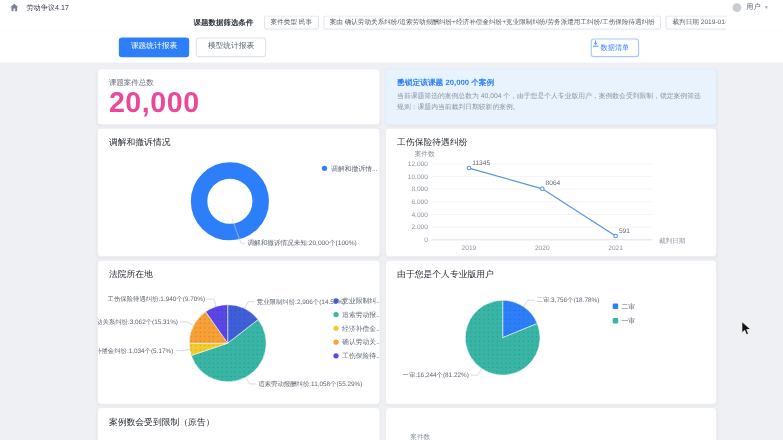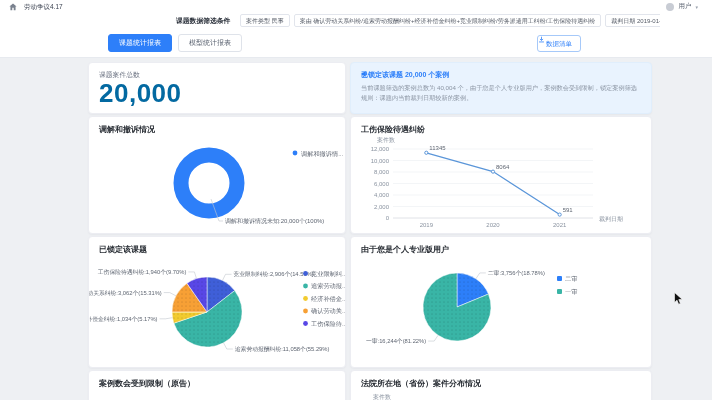--- a/index.html
+++ b/index.html
@@ -19,23 +19,23 @@
   .chips{position:absolute;left:240px;top:1px;width:420px;display:flex;gap:4px;overflow:hidden;}
   .chip{flex:0 0 auto;font-size:6px;line-height:1;padding:2.5px 5px;background:#fff;border:1px solid #e2e5ec;border-radius:2px;color:#555b66;white-space:nowrap;}
   
   .toolbar{position:absolute;left:0;top:28px;width:712px;height:29px;background:#fff;border-bottom:1px solid #e7eaef;}
   .tabs{position:absolute;left:108px;top:6px;display:flex;gap:6px;}
   .tab{font-size:7px;line-height:16px;height:16px;padding:0 10px;border-radius:3px;border:1px solid #dfe3ea;background:#fff;color:#5a6270;display:flex;align-items:center;gap:4px;}
   .tab.active{background:#2d7ff9;border-color:#2d7ff9;color:#fff;}
   .export-btn{position:absolute;left:537px;top:7px;height:15px;padding:0 8px;font-size:6.5px;line-height:15px;border:1px solid #a6c9f9;border-radius:3px;color:#2d7ff9;background:#fff;display:flex;align-items:center;gap:3px;}
   
   .card{position:absolute;background:#fff;border:1px solid #ecedf2;border-radius:4px;box-shadow:0 1px 2px rgba(31,35,41,.04);overflow:hidden;}
-  .card-title{position:absolute;left:10px;top:7px;font-size:8px;color:#272c33;font-weight:700;}
+  .card-title{position:absolute;left:10px;top:7px;font-size:8px;color:#272c33;font-weight:400;}
   .stat-label{position:absolute;left:10px;top:7px;font-size:6.8px;color:#6a7180;}
-  .stat-value{position:absolute;left:10px;top:15px;font-size:26px;font-weight:700;color:#0369a1;letter-spacing:.5px;}
+  .stat-value{position:absolute;left:10px;top:15px;font-size:26px;font-weight:700;color:#ec4899;letter-spacing:.5px;}
   .notice{background:#e9f3fe;border:1px solid #e0eefc;}
   .notice-title{position:absolute;left:10px;top:7px;font-size:7px;font-weight:700;color:#2d7ff9;display:flex;align-items:center;gap:4px;}
   .notice-body{position:absolute;left:10px;top:20px;width:278px;font-size:6.2px;line-height:1.55;color:#8b95a3;}
   svg{position:absolute;left:0;top:0;overflow:visible;}
   .cursor{position:absolute;left:674px;top:292px;width:9px;height:13px;}
 </style>
 </head>
 <body>
 
 <div class="screen">
@@ -127,21 +127,21 @@
         <circle cx="75.33333333333334" cy="35.76625" r="1.6" fill="#fff" stroke="#5b96d9" stroke-width="1"></circle>
         <text x="78.33333333333334" y="32.76625" font-size="6" fill="#5f6672">11345</text>
         <circle cx="142" cy="54.632" r="1.6" fill="#fff" stroke="#5b96d9" stroke-width="1"></circle>
         <text x="145" y="51.632" font-size="6" fill="#5f6672">8064</text>
         <circle cx="208.66666666666666" cy="97.60175" r="1.6" fill="#fff" stroke="#5b96d9" stroke-width="1"></circle>
         <text x="211.66666666666666" y="94.60175" font-size="6" fill="#5f6672">591</text>
       </svg>
   </div>
 
   <div class="card" style="left:88px;top:236px;width:256px;height:130px;">
-    <div class="card-title">已锁定该课题</div>
+    <div class="card-title">法院所在地</div>
     <svg id="svg-pie1" width="256" height="130">
         <defs>
           <pattern id="dots1" width="4" height="4" patternUnits="userSpaceOnUse">
             <circle cx="1" cy="1" r="0.5" fill="rgba(0,0,0,0.28)"></circle>
           </pattern>
         </defs>
         <path d="M118,75 L118.00,40.00 A35,35 0 0 1 145.70,53.60 Z" fill="#3f5fd8" stroke="#fff" stroke-width="0.5"></path>
         <path d="M118,75 L118.00,40.00 A35,35 0 0 1 145.70,53.60 Z" fill="url(#dots1)" pointer-events="none"></path>
         <polyline points="133.42747138042498,43.58355324346548 136.51296565650998,37.30026389215858 142.51296565650998,37.30026389215858" fill="none" stroke="#c3c8cf" stroke-width="0.6"></polyline>
         <text x="144.51296565650998" y="39.30026389215858" font-size="5.8" fill="#5f6672" text-anchor="start">竞业限制纠纷:2,906个(14.53%)</text>
@@ -194,20 +194,19 @@
         <text x="214" y="43.6" font-size="6.2" fill="#5f6672">二审</text>
         <rect x="206" y="52" width="5" height="5" rx="1" fill="#39b5a6"></rect>
         <text x="214" y="56.6" font-size="6.2" fill="#5f6672">一审</text>
       </svg>
   </div>
 
   <div class="card" style="left:88px;top:370px;width:256px;height:40px;">
     <div class="card-title">案例数会受到限制（原告）</div>
   </div>
   <div class="card" style="left:350px;top:370px;width:300px;height:40px;">
-    <div class="card-title">法院所在地（省份）案件分布情况</div>
     <div style="position:absolute;left:22px;top:22px;font-size:6px;color:#8a93a0;">案件数</div>
   </div>
 
   <svg class="cursor" viewBox="0 0 9 13">
     <path d="M0.5 0.5 L0.5 10.5 L3 8.2 L4.6 12.2 L6.4 11.4 L4.8 7.6 L8.3 7.4 Z" fill="#111" stroke="#fff" stroke-width="0.6"></path>
   </svg>
 </div>
 
 </body></html>

